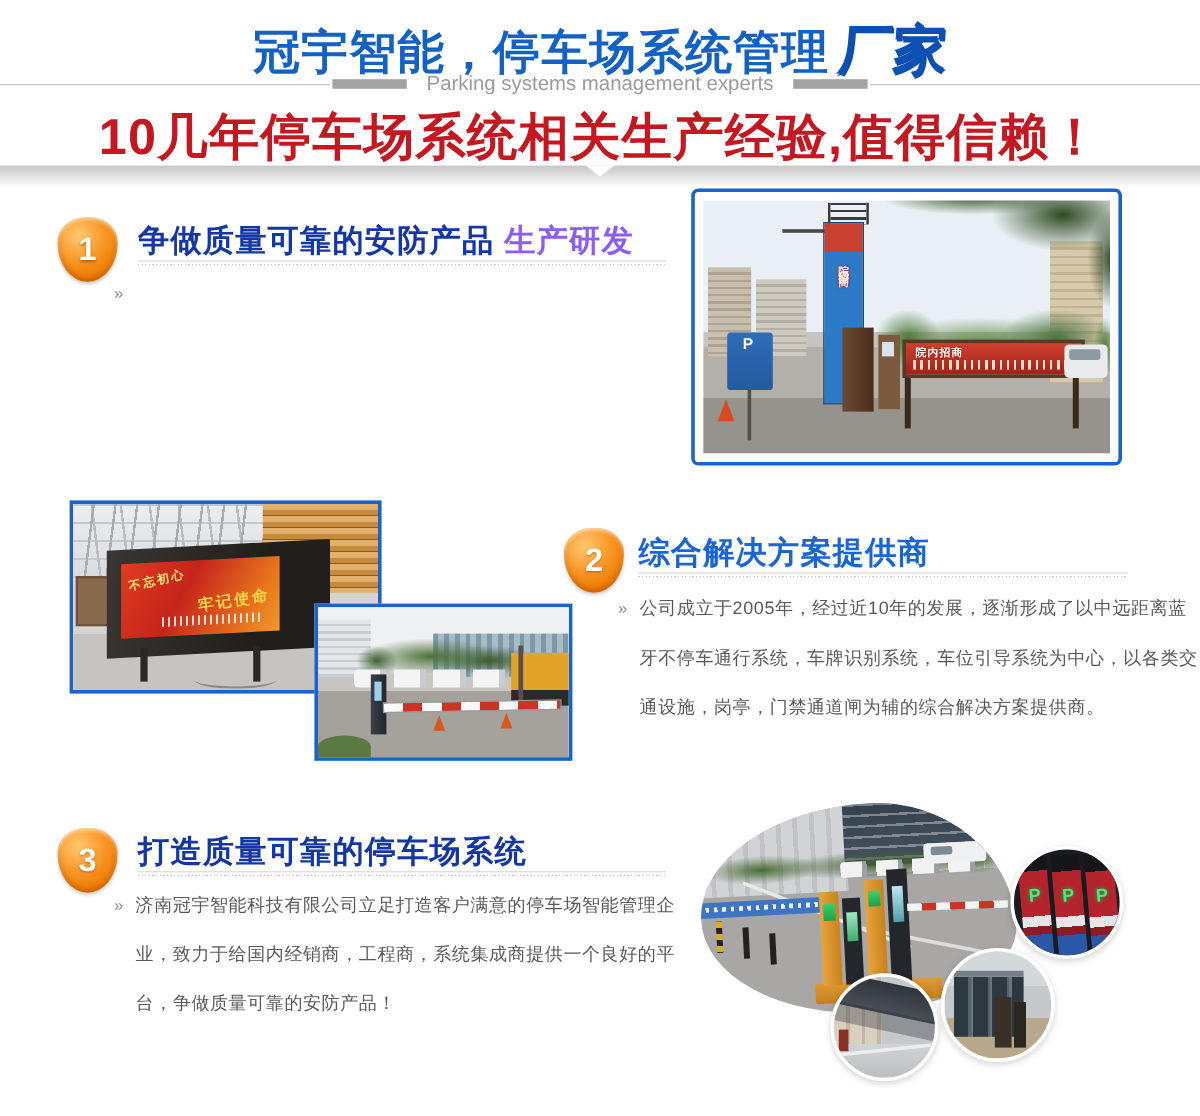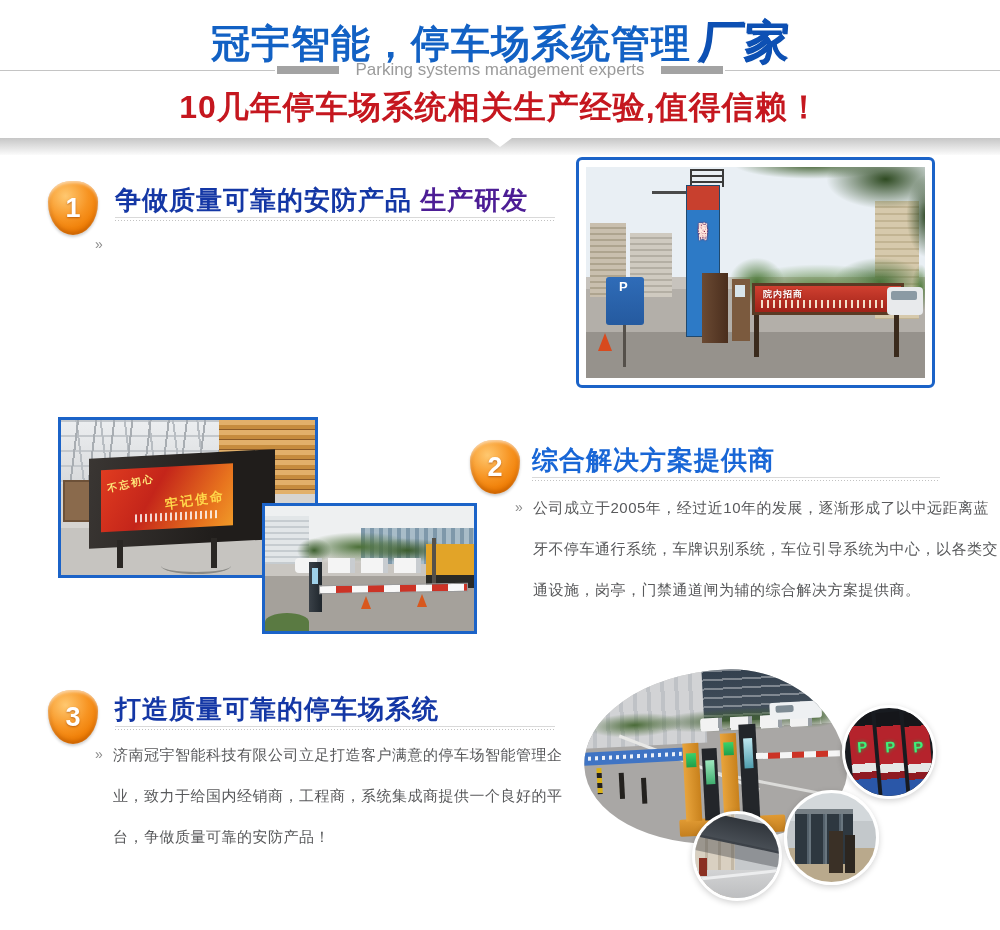--- a/index.html
+++ b/index.html
@@ -11,37 +11,37 @@
 
   
   .hdr-title{top:12px;left:0;width:1000px;text-align:center;white-space:nowrap;}
   .hdr-title .main{font-size:39px;font-weight:bold;color:#1261c4;letter-spacing:1px;}
   .hdr-title .badge-word{font-size:45px;font-weight:900;color:#0d50b4;margin-left:8px;
     transform:skewX(-4deg);display:inline-block;text-shadow:1px 1px 0 #0d4fae;}
   .sub-row{top:62px;left:0;width:1000px;height:16px;display:flex;align-items:center;}
   .sub-row .thin{flex:1;height:1px;background:#c4c4c4;}
   .sub-row .thick{width:62px;height:8px;background:#a3a3a3;margin:0 2px;}
   .sub-row .sub-txt{font-size:17px;color:#9b9b9b;padding:0 14px;white-space:nowrap;}
-  .tagline{top:86px;left:0;width:1000px;text-align:center;font-size:32px;font-weight:bold;
+  .tagline{top:86px;left:0;width:1000px;text-align:center;font-size:42px;font-weight:bold;
     color:#c5171f;letter-spacing:1px;white-space:nowrap;}
   .gray-strip{top:138px;left:0;width:1000px;height:17px;
     background:linear-gradient(180deg,#c6c6c6,#fbfbfb);}
   .gray-strip .notch{position:absolute;left:488px;top:0;width:0;height:0;
     border-left:12px solid transparent;border-right:12px solid transparent;
     border-top:9px solid #ffffff;}
 
   
   .badge{width:50px;height:54px;display:flex;align-items:center;justify-content:center;
     color:#fff;font-size:27px;font-weight:bold;
     background:radial-gradient(circle at 35% 28%,#ffc870,#f79422 45%,#ef7d04 72%,#dd6a00);
     border-radius:46% 46% 50% 50% / 38% 38% 60% 60%;
     box-shadow:inset 0 2px 3px rgba(255,255,255,.55), inset 0 -3px 4px rgba(160,70,0,.45), 0 2px 3px rgba(0,0,0,.2);
     text-shadow:0 1px 2px rgba(150,60,0,.6);}
   .sec-title{font-size:26px;font-weight:bold;color:#1437a5;white-space:nowrap;letter-spacing:1px;}
-  .sec-title .accent{color:#4c1d95;margin-top:47px;}
+  .sec-title .accent{color:#8b5cf6;margin-top:47px;}
   .sec-rule{height:1px;background:#d9d9d9;}
   .sec-rule::after{content:"";position:absolute;left:0;top:3px;width:100%;height:1px;
     background:repeating-linear-gradient(90deg,#c2c2c2 0 1px,transparent 1px 3px);}
   .sec-body{font-size:15px;color:#58595b;line-height:41px;letter-spacing:.5px;
     padding-left:18px;position:absolute;}
   .sec-body .marker{position:absolute;left:0;top:0;color:#8d8d8d;font-size:14px;line-height:41px;}
 
   
   .frame{border:3px solid #1b63c8;background:#fff;box-sizing:border-box;}
   .ph{position:relative;width:100%;height:100%;overflow:hidden;}

